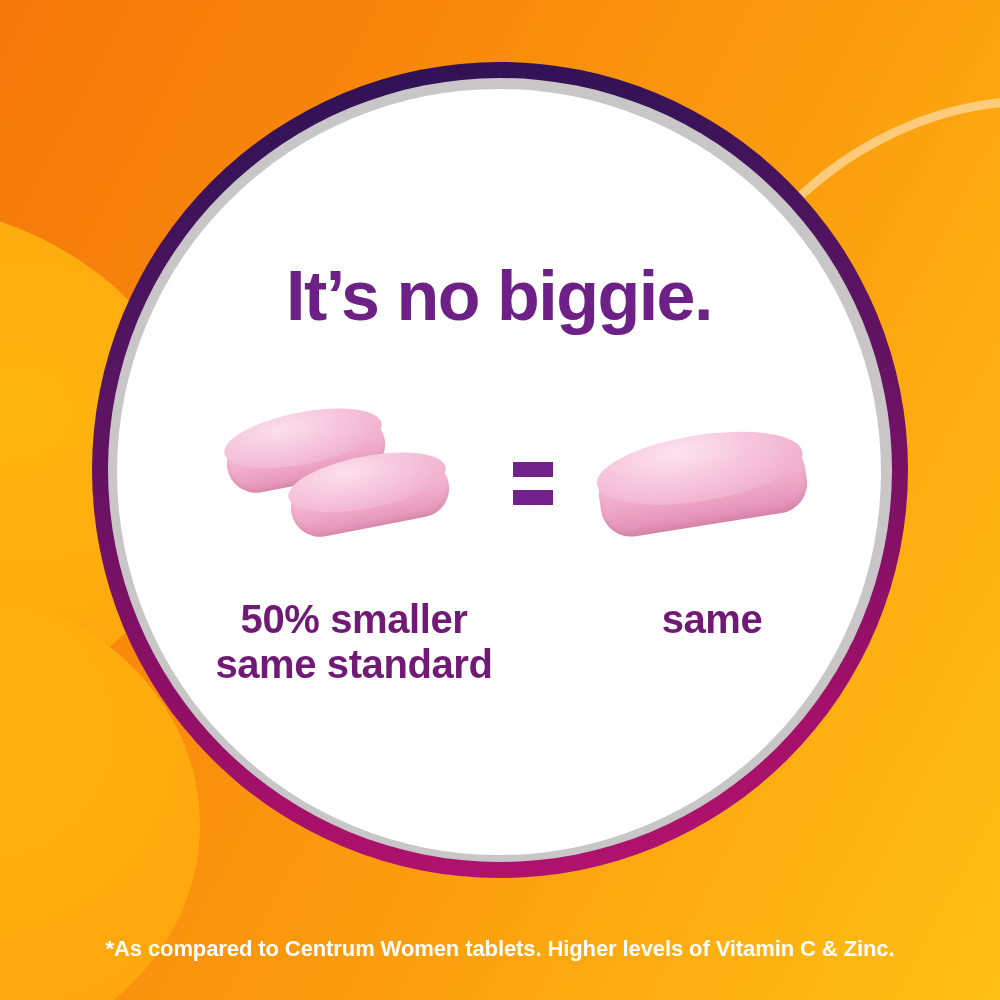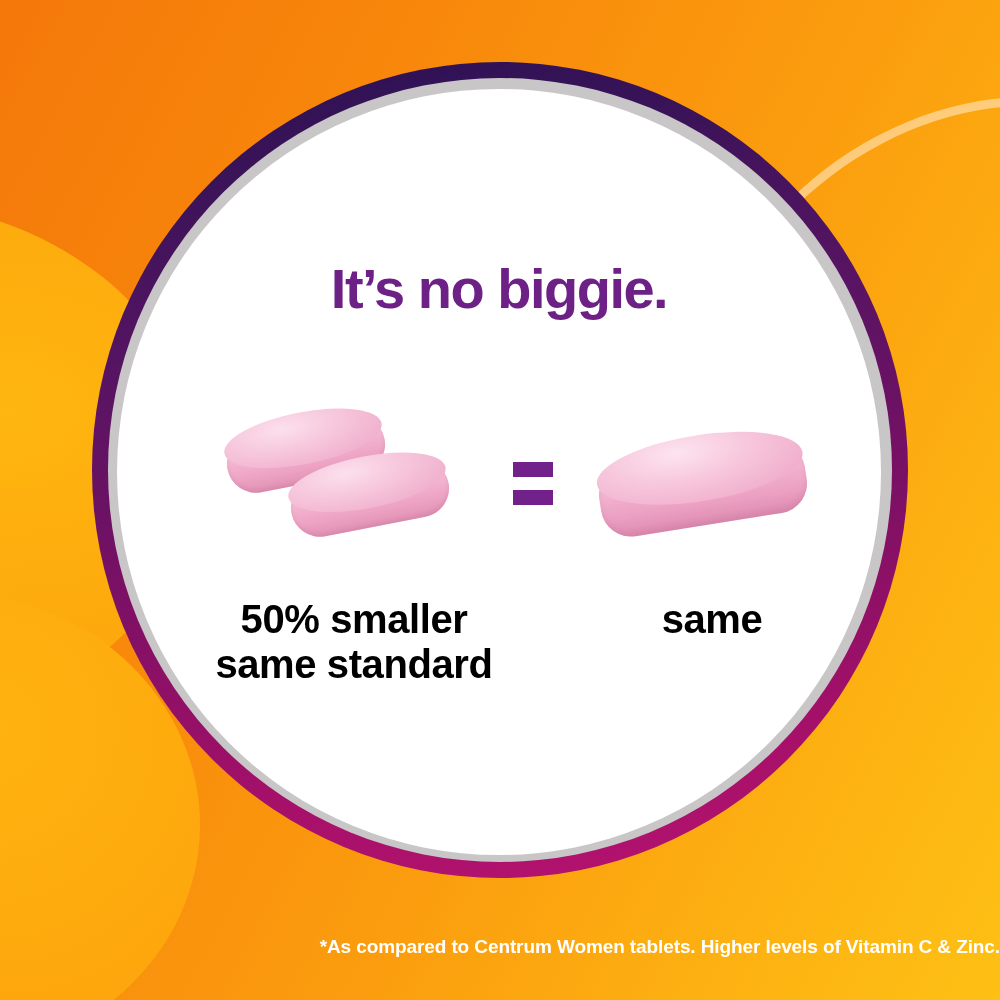--- a/index.html
+++ b/index.html
@@ -103,21 +103,21 @@
   }
 
   
   #headline {
     position: absolute;
     left: 0;
     right: 0;
     top: 172px;
     text-align: center;
     color: #6D2186;
-    font-size: 56px;
+    font-size: 70px;
     font-weight: bold;
     letter-spacing: -1.5px;
     line-height: 1;
     white-space: nowrap;
   }
 
   
   #compare-row {
     position: absolute;
     left: 0;
@@ -210,38 +210,38 @@
   }
 
   
   #captions {
     position: absolute;
     left: 0; right: 0;
     top: 508px;
   }
   .caption {
     position: absolute;
-    color: #000000;
+    color: #701a75;
     font-size: 40px;
     font-weight: bold;
     line-height: 1.12;
     text-align: center;
     letter-spacing: -0.4px;
   }
   #caption-left { left: 52px; width: 370px; }
   #caption-right { left: 420px; width: 350px; }
 
   
   #footnote {
     position: absolute;
     left: 0; right: 0;
     top: 936px;
-    text-align: right;
+    text-align: center;
     color: #FFFFFF;
-    font-size: 19px;
+    font-size: 22px;
     font-weight: bold;
     letter-spacing: -0.1px;
     white-space: nowrap;
   }
 </style>
 </head>
 <body>
 
 <div id="stage">
 

